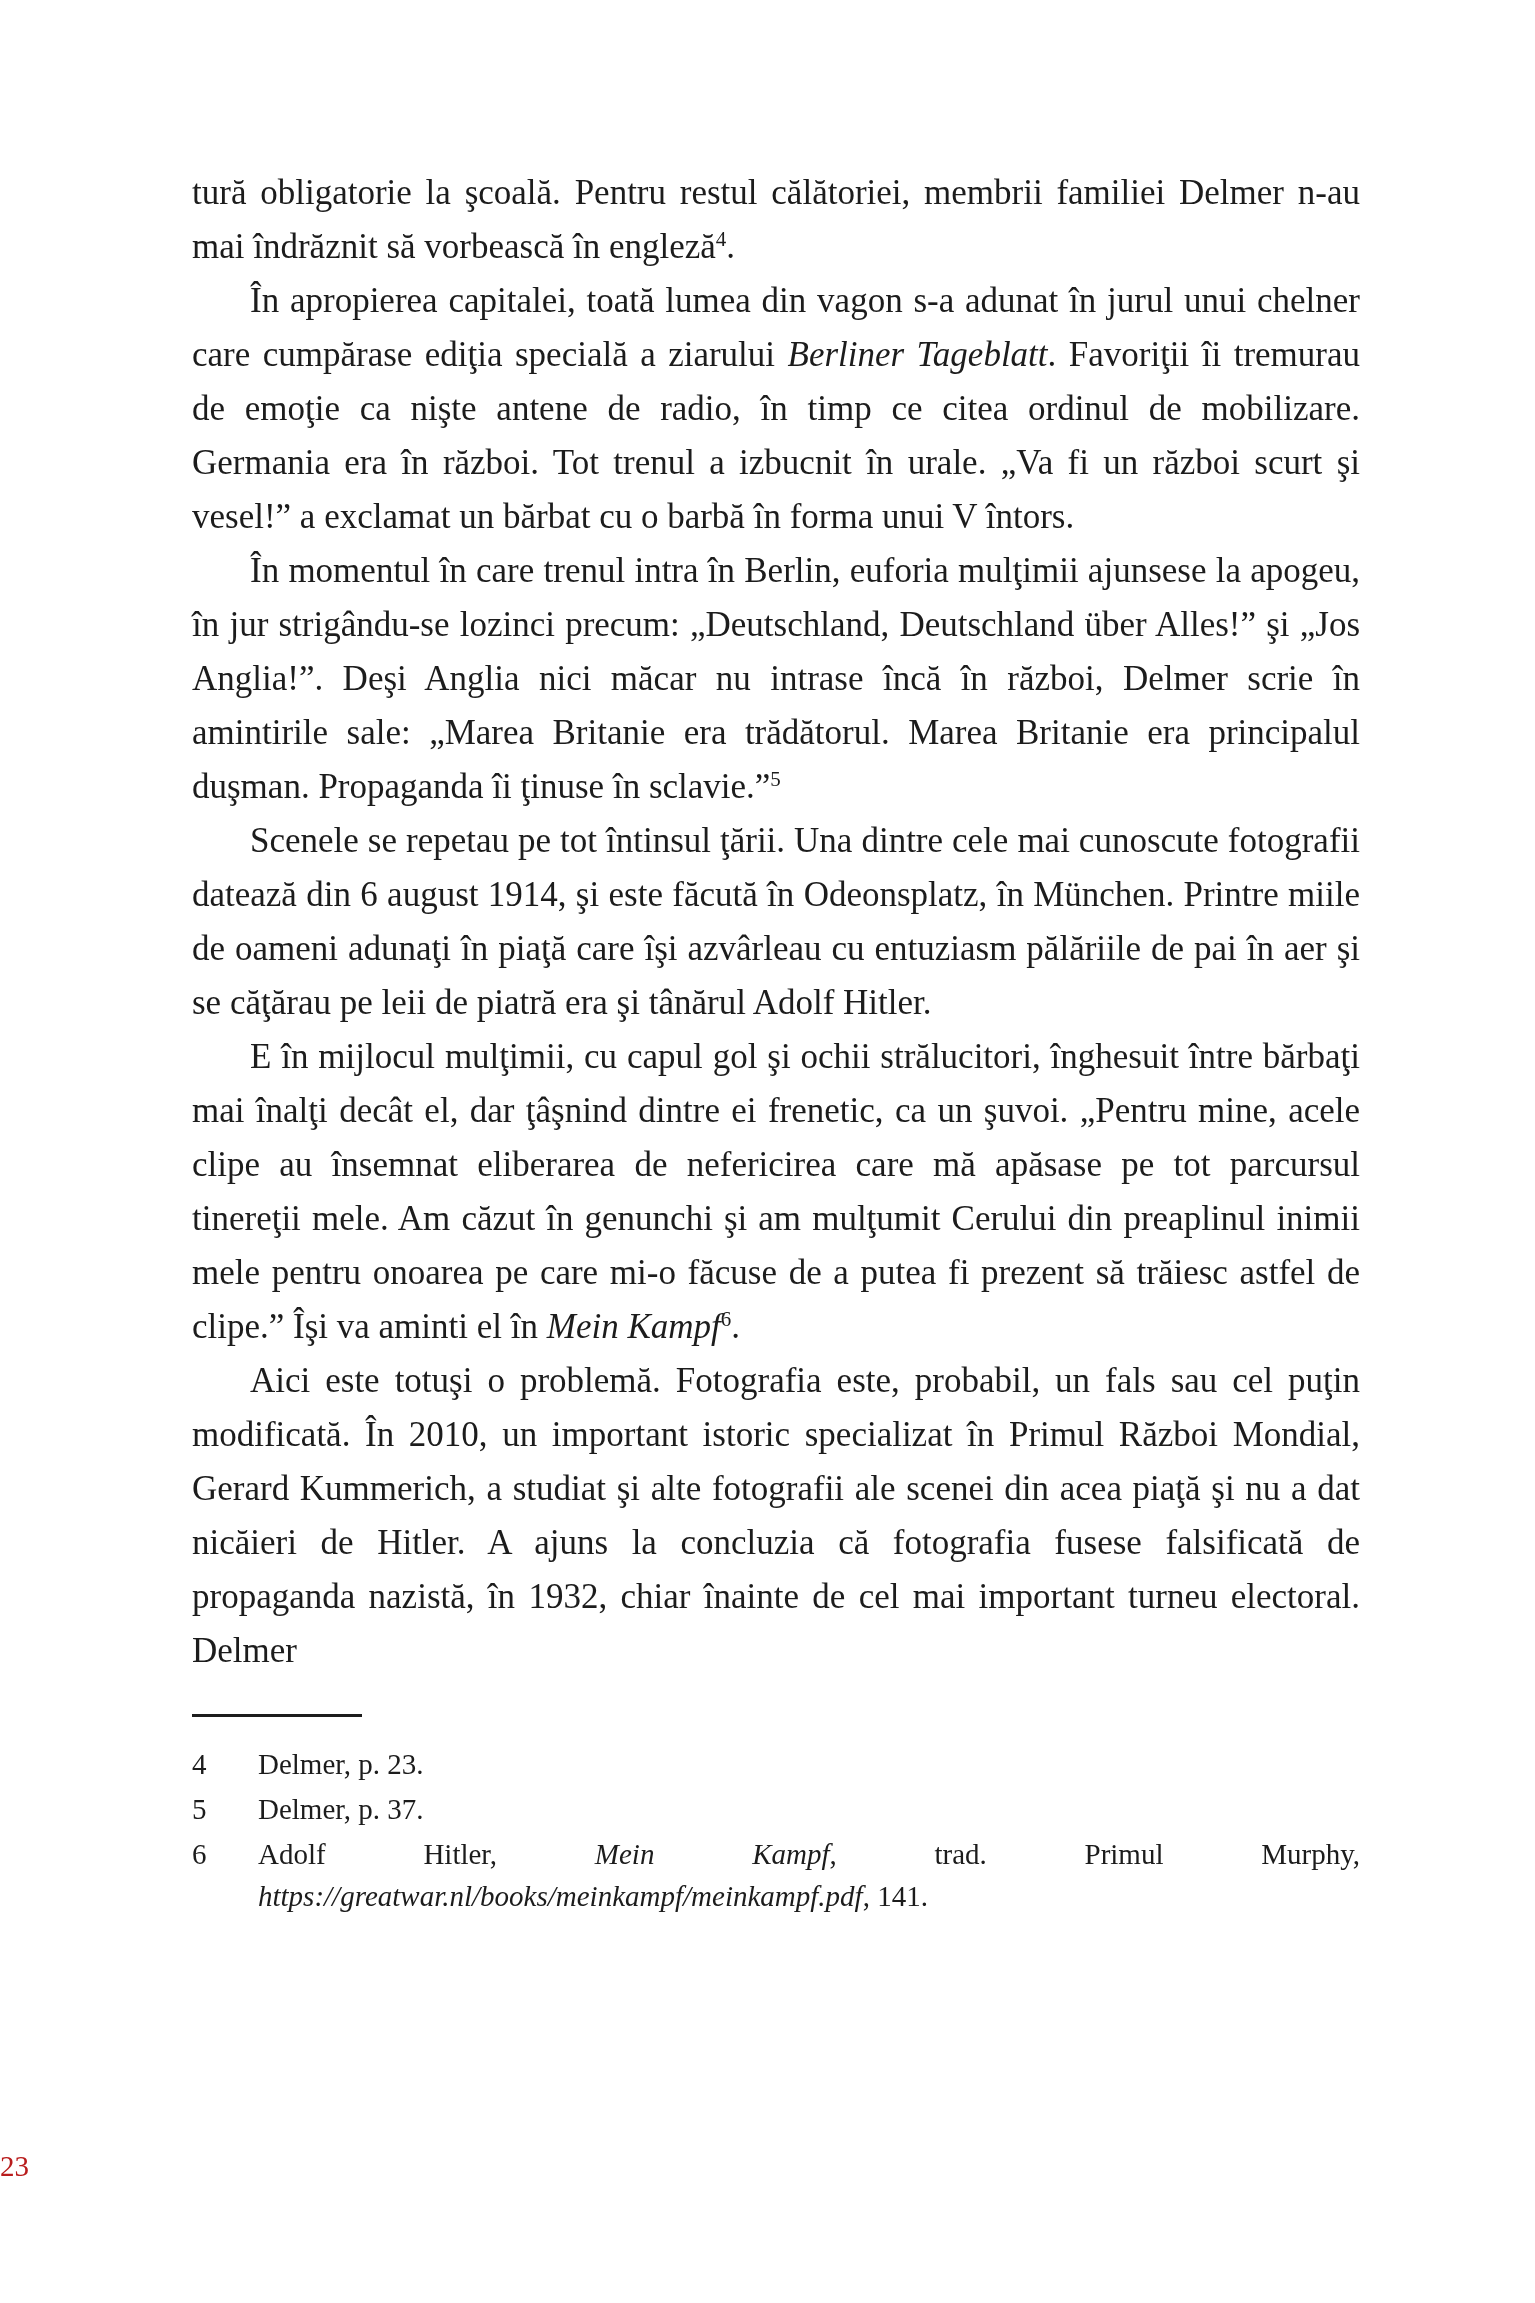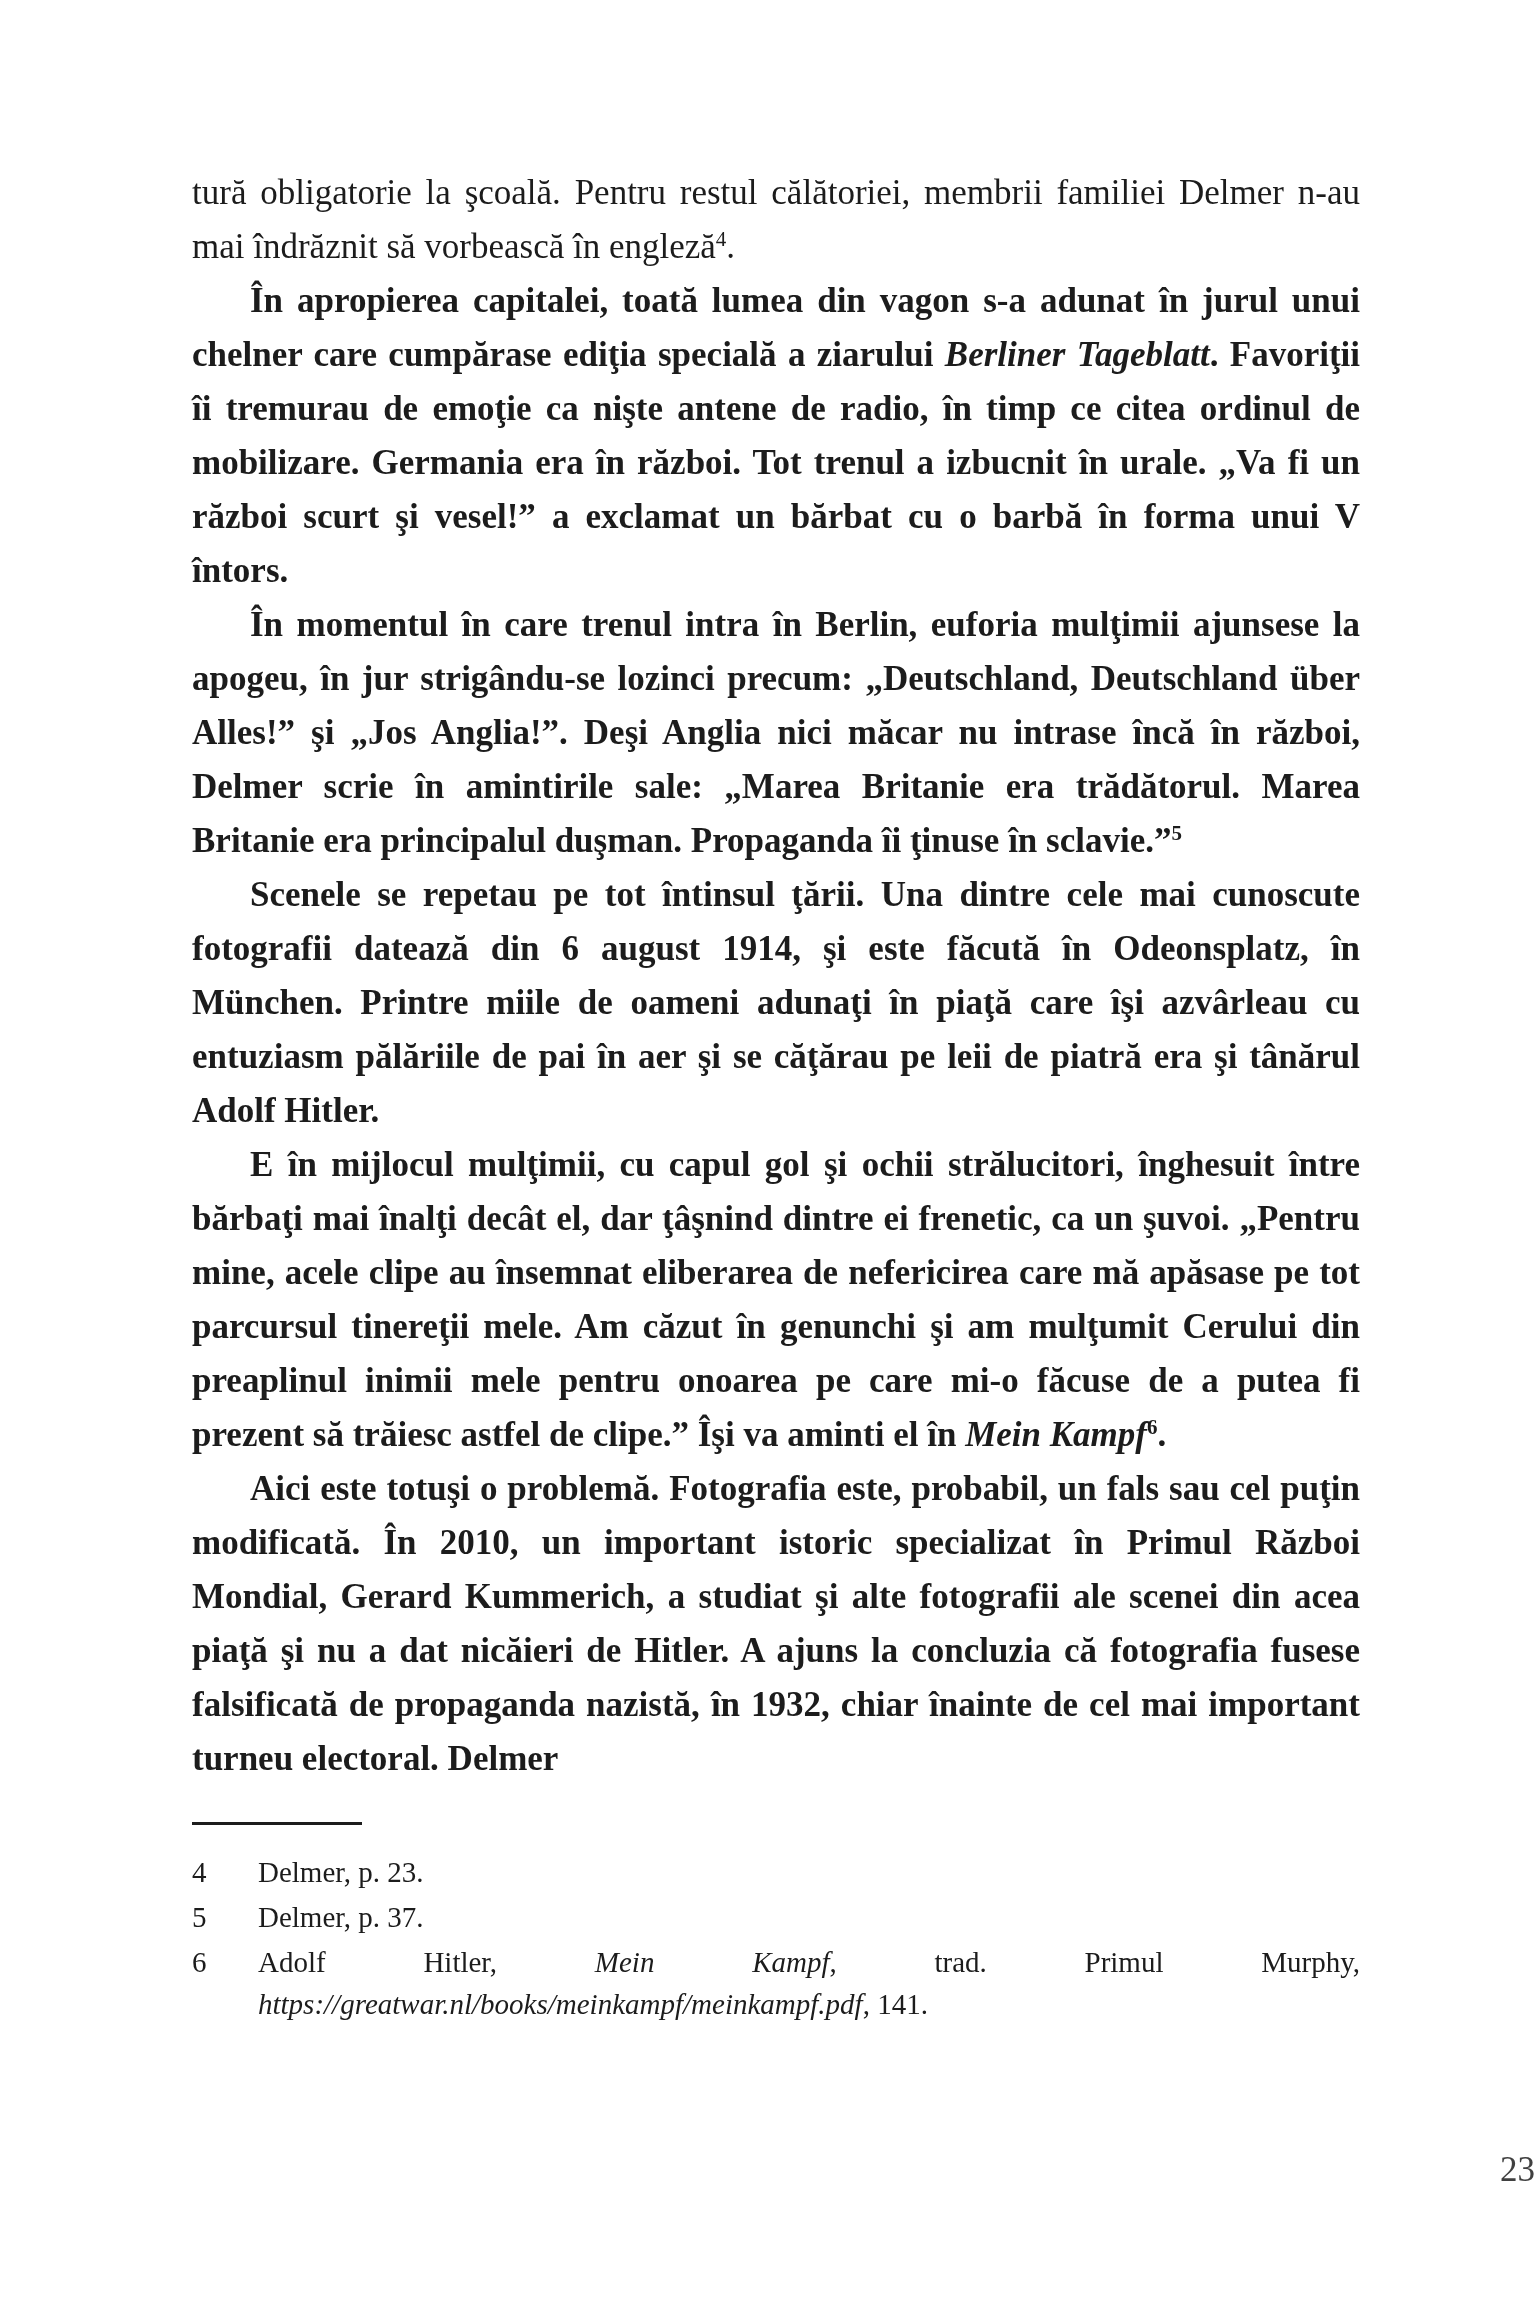--- a/index.html
+++ b/index.html
@@ -24,21 +24,20 @@
     margin-top: 16px;
   }
   .para {
     margin: 0;
     font-size: 35px;
     line-height: 54px;
     text-align: justify;
   }
   .para.indent {
     text-indent: 58px;
-    font-weight: bold;
   }
   .para sup, .fn-text sup {
     font-size: 21px;
     line-height: 0;
     vertical-align: baseline;
     position: relative;
     top: -0.55em;
   }
   em {
     font-style: italic;
@@ -63,23 +62,23 @@
   .fn-num {
     position: absolute;
     left: 0;
     top: 0;
   }
   .page-number {
     position: absolute;
     top: 2150px;
     left: 0;
     width: 100%;
-    text-align: right;
-    font-size: 35px;
-    color: #404040;
+    text-align: left;
+    font-size: 29px;
+    color: #b91c1c;
   }
 </style>
 </head>
 <body>
 
 <div class="page">
   <div class="text-block">
     <div>
         <p class="para"><span>tură obligatorie la şcoală. Pentru restul călătoriei, membrii familiei Delmer n-au mai îndrăznit să vorbească în engleză</span><sup>4</sup><span>.</span></p>
         <p class="para indent"><span>În apropierea capitalei, toată lumea din vagon s-a adunat în jurul unui chelner care cumpărase ediţia specială a ziarului </span><em>Berliner Tageblatt</em><span>. Favoriţii îi tremurau de emoţie ca nişte antene de radio, în timp ce citea ordinul de mobilizare. Germania era în război. Tot trenul a izbucnit în urale. „Va fi un război scurt şi vesel!” a exclamat un bărbat cu o barbă în forma unui V întors.</span></p>

